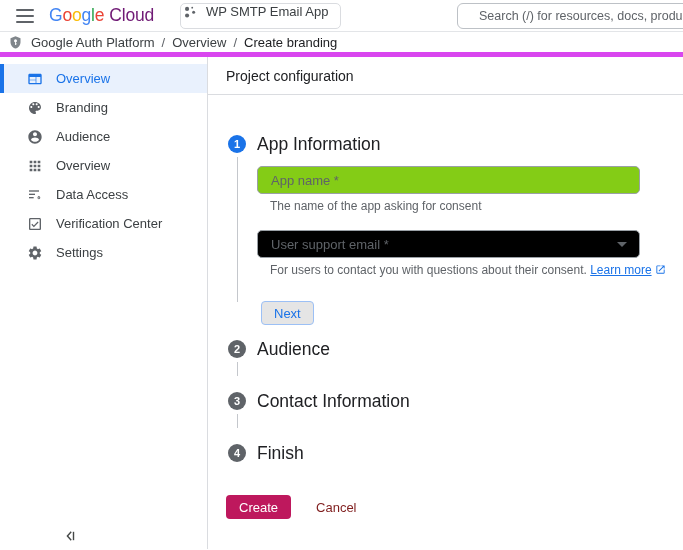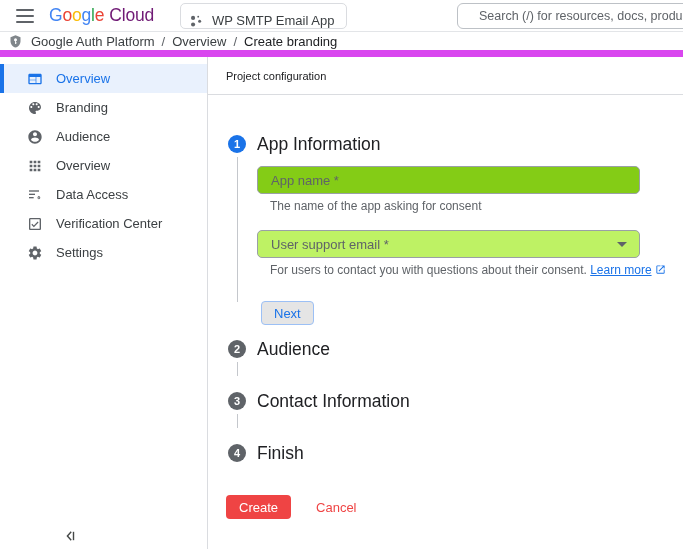--- a/index.html
+++ b/index.html
@@ -12,43 +12,43 @@
   
   .topbar { height:32px; display:flex; align-items:center; border-bottom:1px solid #e3e5e8; position:relative; padding-left:16px; }
   .hamburger { width:18px; height:14px; display:flex; flex-direction:column; justify-content:space-between; cursor:pointer; }
   .hamburger span { display:block; height:2px; background:#5f6368; border-radius:1px; }
   .logo { margin-left:15px; font-size:17.5px; letter-spacing:-0.2px; white-space:nowrap; display:flex; align-items:center; }
   .logo .ltr { font-weight:500; }
   .logo .l0 { color:#4285F4; } .logo .l1 { color:#EA4335; } .logo .l2 { color:#FBBC05; }
   .logo .l3 { color:#4285F4; } .logo .l4 { color:#34A853; } .logo .l5 { color:#EA4335; }
   .logo .cloud { color:#701a75; margin-left:5px; font-weight:400; }
   .project-btn { margin-left:26px; height:26px; border:1px solid #dadce0; background:#fff; border-radius:5px;
-    display:flex; align-items:flex-end; gap:9px; padding:0 12px 0 7px; font-size:13px; color:#3c4043; cursor:pointer; font-family:inherit; }
+    display:flex; align-items:flex-start; gap:9px; padding:0 12px 0 1px; font-size:13px; color:#3c4043; cursor:pointer; font-family:inherit; }
   .searchbox { position:absolute; left:457px; top:3px; width:260px; height:26px; border:1px solid #bdc1c6;
     border-radius:6px; background:#fff; display:flex; align-items:center; padding-left:19px; }
   .searchbox input { border:none; outline:none; background:transparent; width:100%; font-size:12.5px; font-family:inherit; color:#3c4043; }
   .searchbox input::placeholder { color:#5f6368; opacity:1; }
   
-  .crumbbar { height:25px; display:flex; align-items:center; border-bottom:7px solid #d946ef; padding-left:8px; font-size:13px; }
+  .crumbbar { height:25px; display:flex; align-items:center; border-bottom:5px solid #d946ef; padding-left:8px; font-size:13px; }
   .crumbbar .shield { margin-right:8px; display:flex; }
   .crumb { color:#3c4043; cursor:pointer; }
   .crumb.current { color:#202124; cursor:default; }
   .crumb-sep { color:#5f6368; margin:0 7px; }
   
   .page { display:flex; height:492px; }
   .sidebar { width:208px; min-width:208px; border-right:1px solid #dadce0; padding-top:7px; position:relative; }
   .nav-item { height:29px; display:flex; align-items:center; padding-left:27px; gap:13px; font-size:13px; color:#3c4043; cursor:pointer; position:relative; }
   .nav-item svg { width:16px; height:16px; fill:#5f6368; flex:none; }
   .nav-item.selected { background:#e9f1fd; color:#1a73e8; }
   .nav-item.selected svg { fill:#1a73e8; }
   .nav-item.selected::before { content:""; position:absolute; left:0; top:0; bottom:0; width:4px; background:#1a73e8; }
   .collapse-btn { position:absolute; left:62px; bottom:5px; background:none; border:none; padding:2px; cursor:pointer; display:flex; }
   
   .main { flex:1; display:flex; flex-direction:column; overflow:hidden; }
-  .main-header { height:38px; min-height:38px; border-bottom:1px solid #dadce0; display:flex; align-items:center; padding-left:18px; font-size:11px; color:#202124; }
+  .main-header { height:38px; min-height:38px; border-bottom:1px solid #dadce0; display:flex; align-items:center; padding-left:18px; font-size:14px; color:#202124; }
   .content { padding:40px 0 0 20px; }
   
   .step { display:flex; }
   .rail { width:18px; display:flex; flex-direction:column; align-items:center; flex:none; }
   .circle { width:18px; height:18px; min-height:18px; border-radius:50%; background:#5f6368; color:#fff;
     font-size:11px; font-weight:600; display:flex; align-items:center; justify-content:center; }
   .circle.active { background:#1a73e8; }
   .rail .line { width:1px; background:#c4c7cc; margin-top:4px; }
   .rail .line.grow { flex:1; margin-bottom:23px; }
   .rail .line.short { height:14px; }
@@ -56,32 +56,32 @@
   .step-title { font-size:17.5px; line-height:18px; color:#202124; }
   .step1 { margin-bottom:15px; }
   .step-collapsed { margin-bottom:16px; }
   
   .fieldgroup1 { margin-top:13px; }
   .fieldgroup2 { margin-top:17px; }
   .tfield { width:383px; height:28px; border:1px solid #9aa0a6; border-radius:5px; padding:0 13px;
     font-size:13px; color:#202124; font-family:inherit; outline:none; background:#84cc16; display:block; }
   .tfield::placeholder { color:#5f6368; opacity:1; }
   .sfield { width:383px; height:28px; border:1px solid #9aa0a6; border-radius:5px; padding:0 12px 0 13px;
-    font-size:13px; color:#5f6368; display:flex; align-items:center; justify-content:space-between; cursor:pointer; background:#bef264; }
+    font-size:13px; color:#5f6368; display:flex; align-items:center; justify-content:space-between; cursor:pointer; background:#000000; }
   .caret { width:0; height:0; border-left:5px solid transparent; border-right:5px solid transparent; border-top:5px solid #5f6368; }
   .helper { font-size:12px; color:#5f6368; margin:5px 0 0 13px; line-height:14px; }
   .helper a { color:#1a73e8; text-decoration:underline; cursor:pointer; }
   .helper svg { vertical-align:-1px; margin-left:3px; }
   .next-btn { margin:24px 0 0 4px; height:24px; padding:0 12px; background:#e5e5e5; border:1px solid #9cc0f5;
     border-radius:4px; color:#1a73e8; font-size:13px; font-weight:500; font-family:inherit; cursor:pointer; }
   
   .wizard-footer { display:flex; align-items:center; gap:25px; margin:33px 0 0 -2px; }
-  .create-btn { height:24px; padding:0 13px; background:#ef4444; color:#fff; border:none; border-radius:4px;
+  .create-btn { height:24px; padding:0 13px; background:#be185d; color:#fff; border:none; border-radius:4px;
     font-size:13px; font-weight:500; font-family:inherit; cursor:pointer; }
-  .cancel-btn { background:none; border:none; color:#ef4444; font-size:13px; font-weight:500; font-family:inherit; cursor:pointer; padding:0; }
+  .cancel-btn { background:none; border:none; color:#7f1d1d; font-size:13px; font-weight:500; font-family:inherit; cursor:pointer; padding:0; }
 </style>
 </head>
 <body>
 
 <div class="topbar">
   <div class="hamburger">
       <span></span>
       <span></span>
       <span></span>
     </div>

